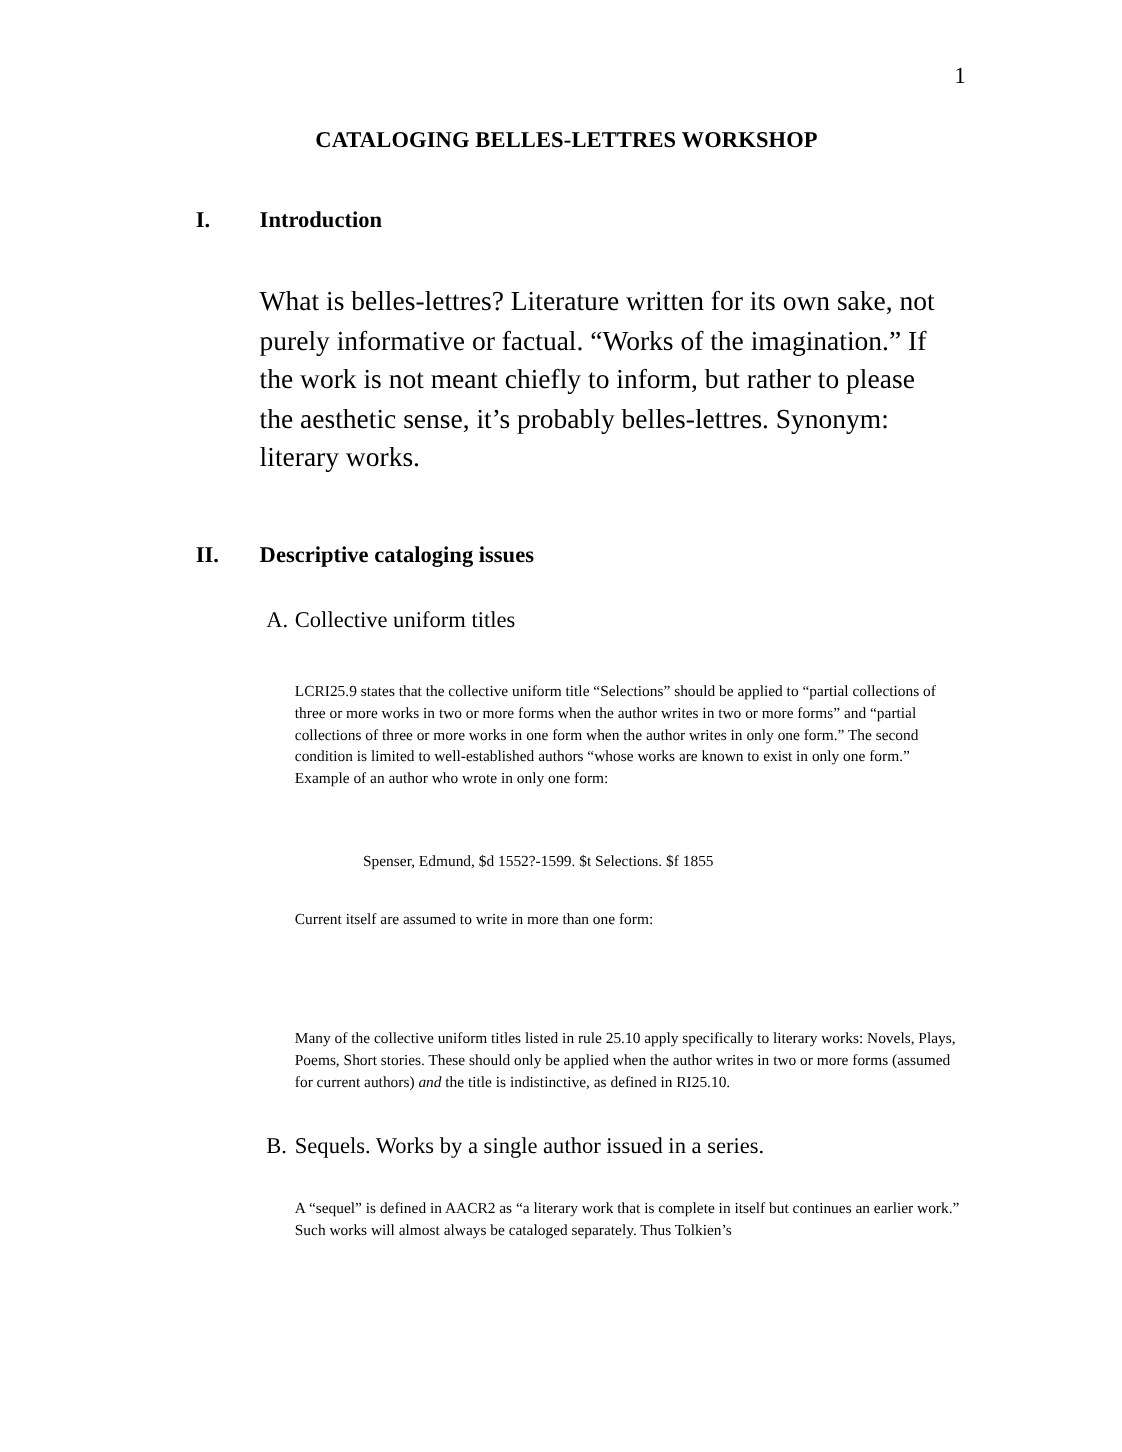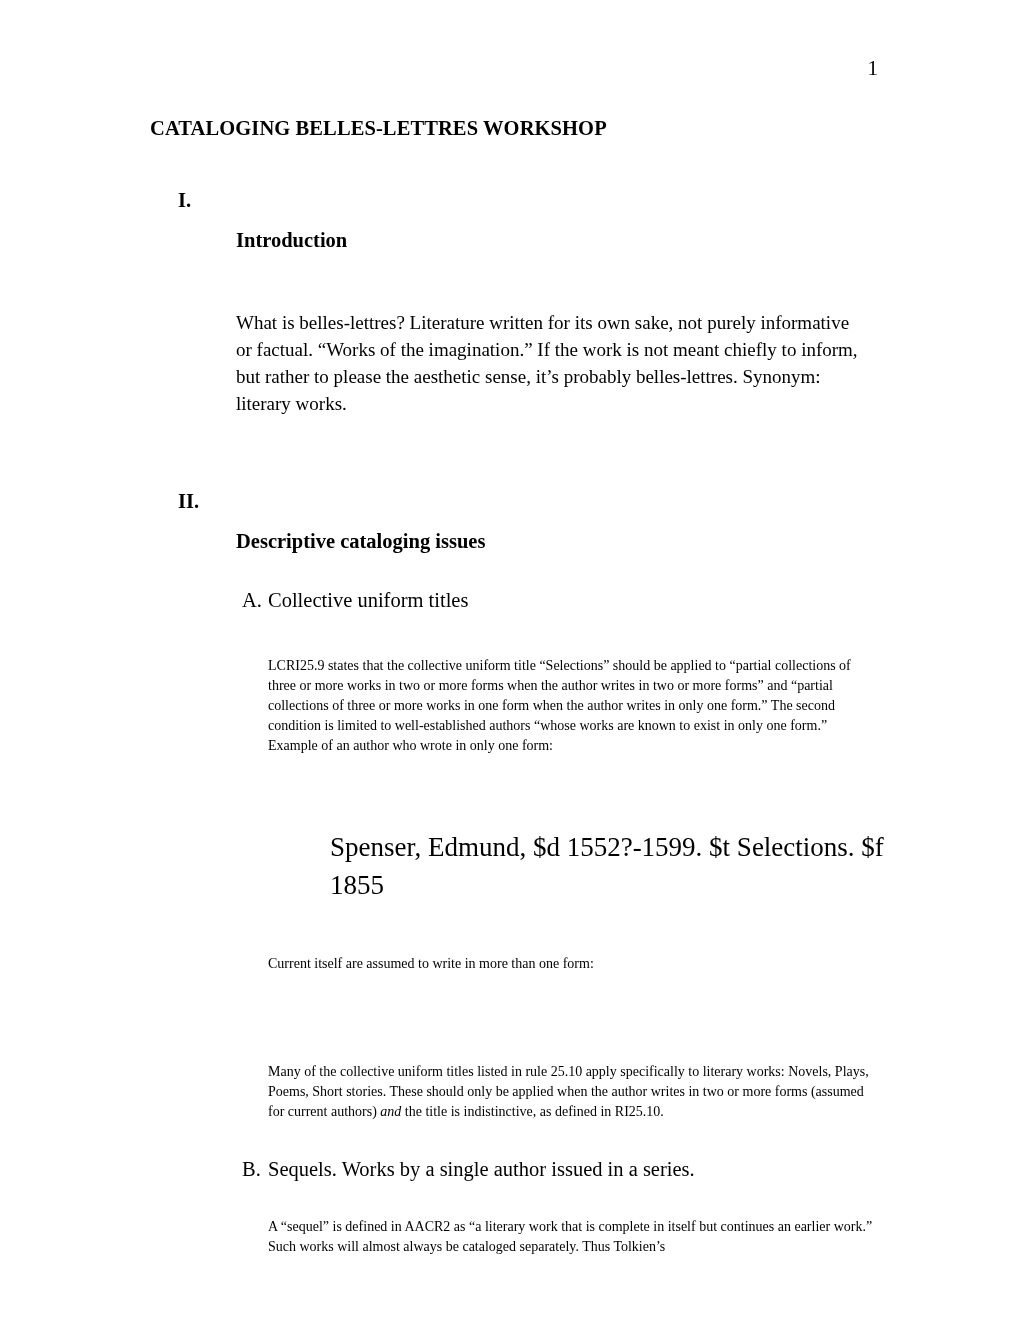--- a/index.html
+++ b/index.html
@@ -32,21 +32,21 @@
     font-size: 21px;
     line-height: 1;
   }
 
   
   .doc-title {
     position: absolute;
     top: 117px;
     left: 150px;
     width: 730px;
-    text-align: left;
+    text-align: center;
     font-weight: bold;
     font-size: 20.5px;
     letter-spacing: 0.1px;
     line-height: 1.15;
   }
 
   
   .content {
     position: absolute;
     top: 186px;
@@ -63,30 +63,29 @@
     font-size: 20.5px;
     line-height: 1.42;
   }
   .section-heading .sec-num {
     width: 58px;
     margin-left: 178px;
     flex: 0 0 auto;
   }
   .section-heading .sec-label {
     flex: 1 1 auto;
-    margin-top: 40px;
   }
 
   
   .para {
-    margin: 17px;
+    margin: 4px;
     padding: 0;
     width: 632px;
     margin-left: 236px;
-    font-size: 19px;
+    font-size: 25px;
     line-height: 1.42;
     text-align: left;
     white-space: pre-wrap;
   }
 
   
   .subsection-heading {
     display: flex;
     margin: 0;
     padding: 0;
@@ -109,25 +108,25 @@
     padding: 0;
     width: 614px;
     margin-left: 268px;
     font-size: 14px;
     line-height: 1.42;
     white-space: pre-wrap;
   }
 
   
   .citation {
-    margin: 17px;
+    margin: 0;
     padding: 0;
     width: 560px;
     margin-left: 330px;
-    font-size: 27px;
+    font-size: 14px;
     line-height: 1.42;
     white-space: pre-wrap;
   }
   .gap-sm { height: 22px; }
   .gap-md { height: 30px; }
   .gap-lg { height: 38px; }
 
   i, .ital { font-style: italic; }
 </style>
 </head>

